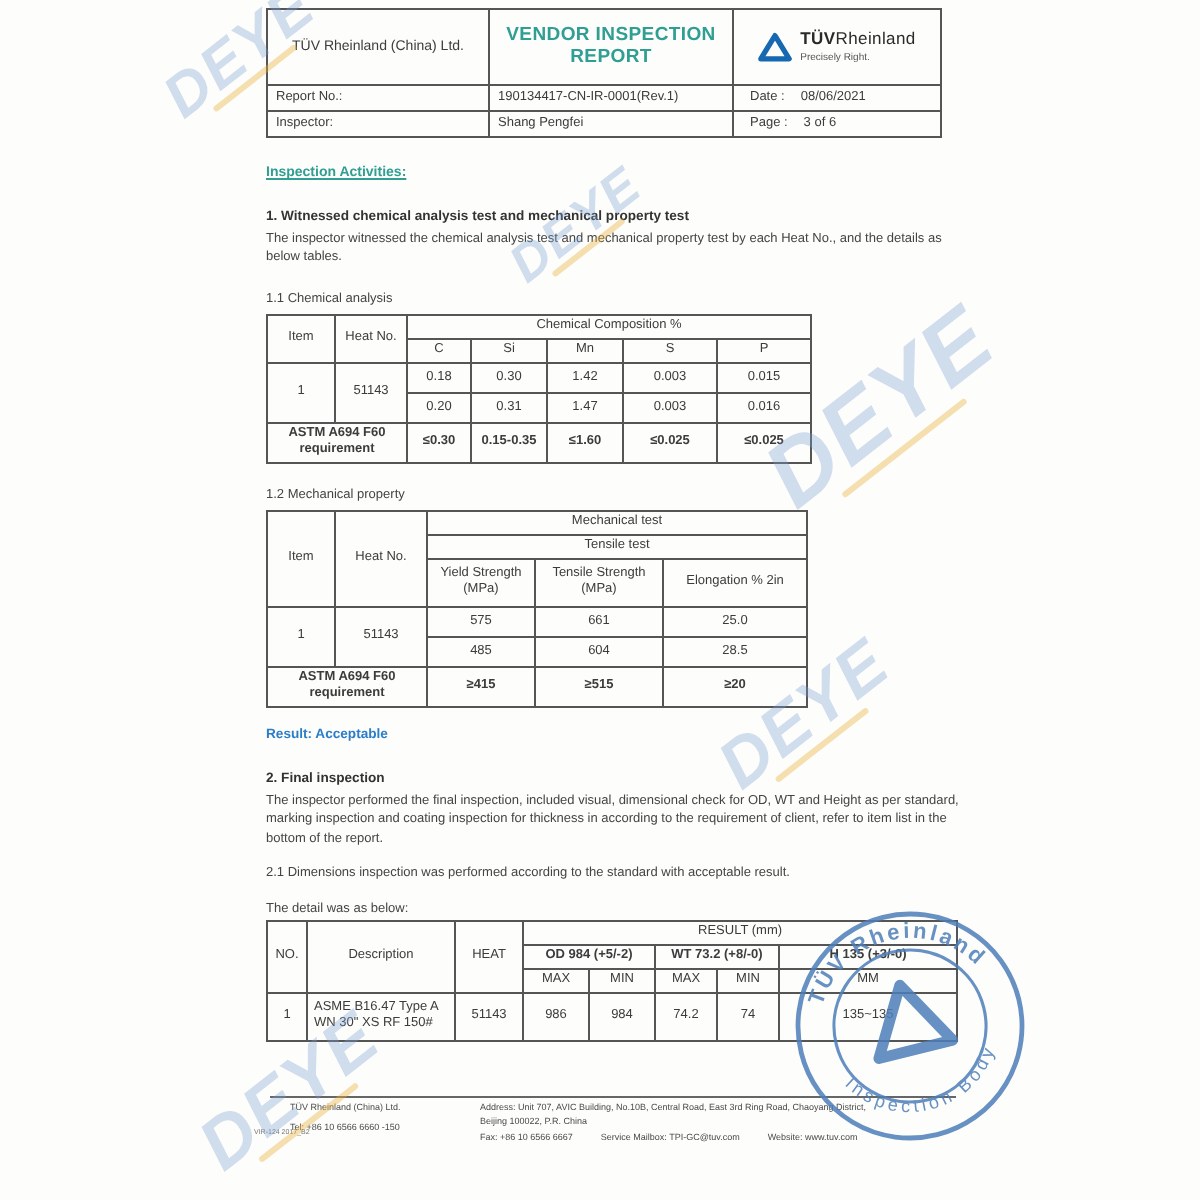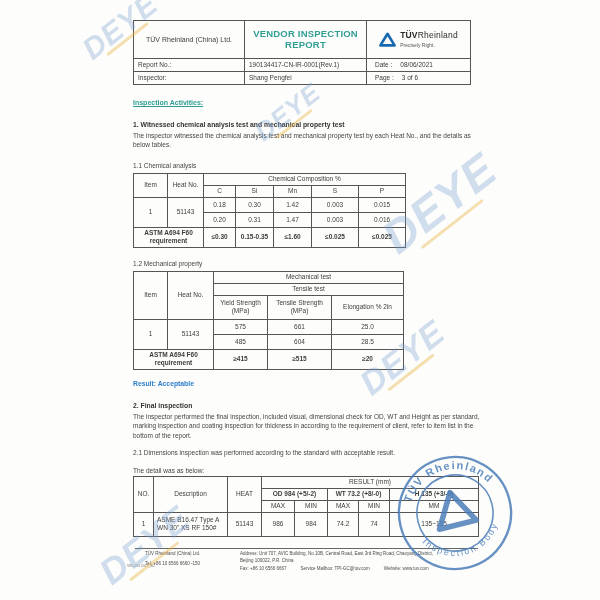--- a/index.html
+++ b/index.html
@@ -4,21 +4,21 @@
 <style>
   * { margin:0; padding:0; box-sizing:border-box; }
   html,body { width:600px; height:600px; }
   body {
     background:#fdfdfb;
     font-family:"Liberation Sans", sans-serif;
     color:#3c3c3c;
     position:relative;
     overflow:hidden;
   }
-  .sheet { position:absolute; left:133px; top:20px; width:348px; z-index:2; }
+  .sheet { position:absolute; left:133px; top:4px; width:348px; z-index:2; }
 
   
   table { border-collapse:collapse; }
   td { border:1px solid #555; font-size:6.5px; text-align:center; vertical-align:middle; padding:1px 2px; line-height:1.3; color:#3c3c3c; }
   .hdr { width:337px; table-layout:fixed; }
   .hdr .c1 { width:111px; } .hdr .c2 { width:122px; } .hdr .c3 { width:104px; }
   .hdr-top td { height:38px; }
   .hdr-row td { height:13px; }
   .hdr-company { font-size:7px; }
   .hdr-title { color:#2F9E93; font-weight:bold; font-size:9.5px; line-height:1.15; letter-spacing:.2px; }

